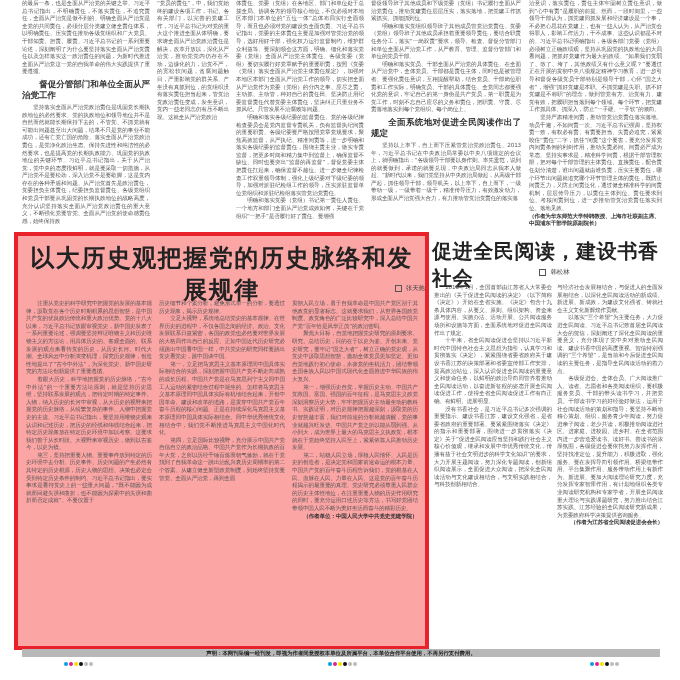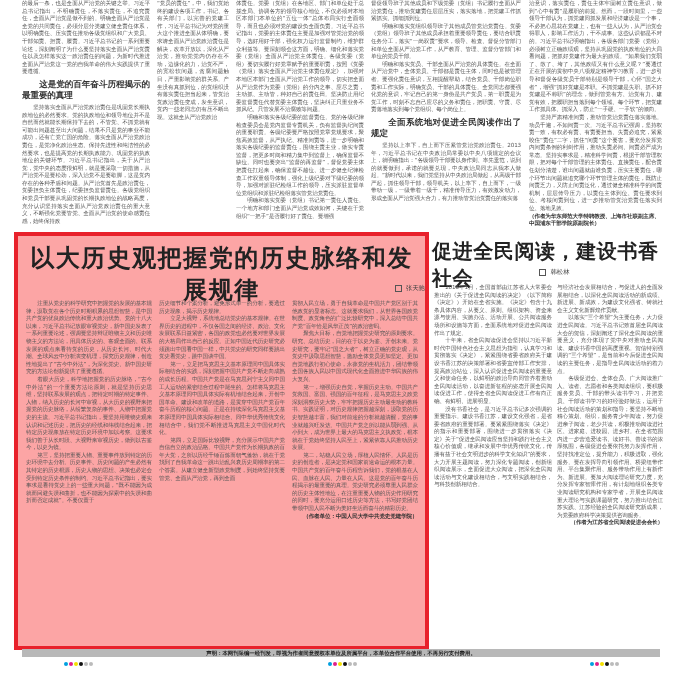--- a/index.html
+++ b/index.html
@@ -87,21 +87,21 @@
     height: 4px;
     display: flex; gap: 1px;
   }
   .colorbar span { display: inline-block; width: 4px; height: 4px; border-radius: 50%; }
 </style>
 </head>
 <body>
 
 <div class="col" style="left:22px; top:0px; width:128px; height:226px;">
   <p style="text-indent:0">的最后一条，也是全面从严治党的关键之举。习近平总书记指出，不明确责任，不落实责任，不追究责任，全面从严治党是做不到的。明确全面从严治党是全党的共同责任，必须分层分类建立健全责任体系，以明确责任、压实责任推动各级党组织和广大党员、干部知责、担责、履责。习近平总书记的一系列重要论述，深刻阐明了为什么要坚持落实全面从严治党责任以及怎样落实这一政治责任的问题，为新时代推进全面从严治党这一党的自我革命的伟大实践提供了重要遵循。</p>
-  <div class="sub-head">这是党的百年奋斗历程揭示的最重要的真理</div>
+  <div class="sub-head">督促分管部门和单位全面从严治党工作</div>
   <p>坚持落实全面从严治党政治责任是巩固党长期执政地位的必然要求。党的执政地位和领导地位并不是自然而然就能长期保持下去的，不管党、不抓党就有可能出问题甚至出大问题，结果不只是党的事业不能成功，还有亡党亡国的危险。落实全面从严治党政治责任，是党净化政治生态、保持先进性和纯洁性的必然要求，也是提高党的长期执政能力、巩固党的执政地位的关键环节。习近平总书记指出，关于从严治党，党中央的态度很鲜明，就是要采取一切措施，从严治党不是要松劲，深入治党不是要歇脚，这是党内存在的各种矛盾和问题。从严治党首先是政治责任，党委担负主体责任，纪委担负监督责任。各级党组织和党员干部要从巩固党的长期执政地位的战略高度，充分认识坚持落实全面从严治党政治责任的重大意义，不断强化党要管党、全面从严治党的使命感责任感，始终保持政</p>
 </div>
 
 <div class="col" style="left:157px; top:0px; width:72px; height:226px;">
   <p style="text-indent:0">“党员的责任”，中，我们党始终的建设各项工作，书记、各有关部门，以完善的党建工作，习近平总书记为对党的重大这个推进全面从体明确，要求请全面从严治党政治责任是解决，改革开放以，深化从严治党，推动党党内仍存在不动，边缘化的力，治党不严，的宽松软问题，贪腐问题触目，严重影响党的群关系。产生没有真抓到位，的党组织没有落实责任担当起来，管党治党政治责任变成，发生意识，党内一些老同志仍有压不断出现。这就全从严治党政治</p>
 </div>
 
 <div class="col" style="left:236px; top:0px; width:128px; height:226px;">
   <p style="text-indent:0">体责任。党委（党组）在各地区、部门和单位处于总揽全局、协调各方的领导核心地位，不仅必须对本地区本部门本单位的“五位一体”总体布局实行全面领导，而且也必须对党的建设负全面负责。习近平总书记指出，党委的主体责任主要是加强对管党治党的领导，选好用好干部，强化权力运行监督制约，维护群众利益等。要深刻领会这方面，明确、细化和落实党委（党组）全面从严治党主体责任。各级党委（党组）要切实履行好党章赋予的重要职责，按照《党委（党组）落实全面从严治党主体责任规定》，加强对本地区本部门全面从严治党工作的领导，切实把全面从严治党作为党委（党组）的分内之事、应尽之责，主动抓、主动管，种好自己的责任田。坚决防止用纪委监督责任代替党委主体责任，坚决纠正只重业务不抓风纪、只管发展不治腐败等问题。</p>
   <p>明确和落实各级纪委的监督责任。党的各级纪律检查委员会是党内监督专责机关，负有监督执纪问责的重要职责。各级纪委要严格按照党章党规要求，聚焦高效监督，从严执纪、精准问责等，进一步明确和落实各级纪委的监督责任，围绕主责主业，做实专责监督，把更多时间和精力集中到监督上，确保监督不缺位。同时也要突出“监督的再监督”，督促党委主体把责任扛起来，确保监督不越位、进一步健全纪律检查工作双重领导体制，强化上级纪委对下级纪委的领导，加强对派驻纪检组工作的领导，压实派驻监督单位党组织和派驻纪检组落实管党治党责任。</p>

